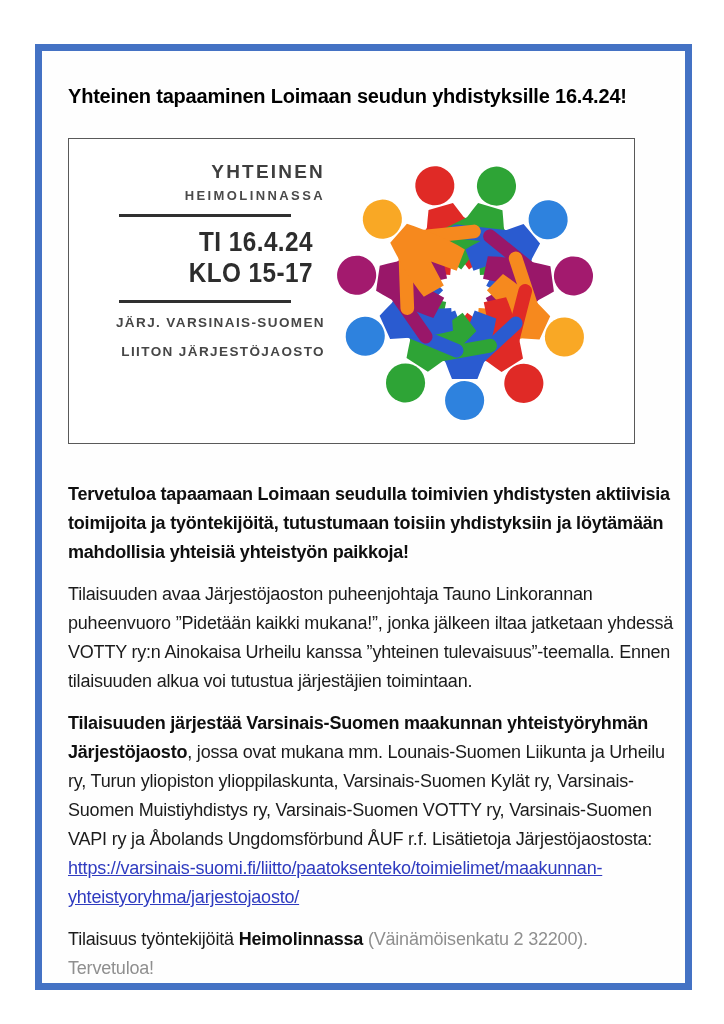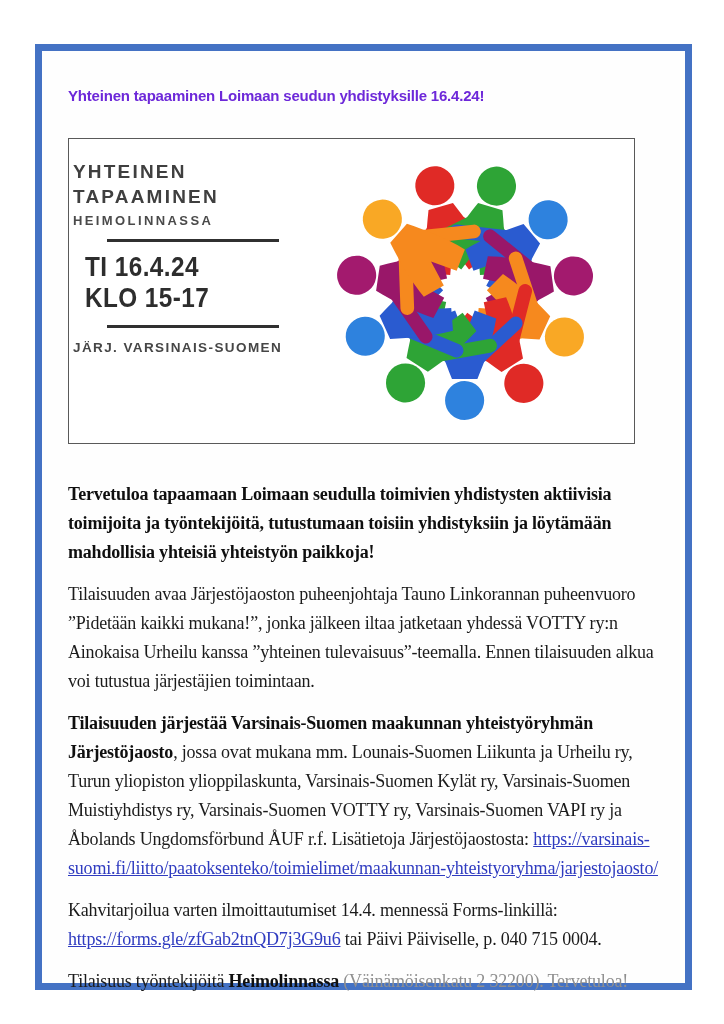--- a/index.html
+++ b/index.html
@@ -6,60 +6,60 @@
   .page{
     position:relative;width:724px;height:1024px;background:#ffffff;overflow:hidden;
     font-family:"Liberation Sans",sans-serif;
   }
   .frame{
     position:absolute;left:35px;top:44px;width:657px;height:946px;
     box-sizing:border-box;border:7px solid var(--frame-color,#4472C4);background:#fefefe;
   }
   .inner{padding:33px 26px 0 26px;}
   .doc-title{
-    font-size:15px;font-weight:700;color:#6d28d9;letter-spacing:-0.2px;
+    font-size:20px;font-weight:700;color:#000000;letter-spacing:-0.2px;
     margin:0 0 30px 0;line-height:24px;
   }
   .poster{
     position:relative;width:567px;height:306px;box-sizing:border-box;
     border:1px solid var(--poster-border,#595959);background:#ffffff;
   }
-  .poster-text{position:absolute;left:4px;top:20px;width:240px;text-align:left;color:#3f3f3f;}
+  .poster-text{position:absolute;left:16px;top:20px;width:240px;text-align:right;color:#3f3f3f;}
   .p-title{font-size:19px;font-weight:600;letter-spacing:2.2px;line-height:25px;}
   .p-sub{font-size:13px;font-weight:600;letter-spacing:2.4px;color:#4a4a4a;margin-top:4px;}
   .p-div{width:172px;height:3px;background:#303030;margin:11px auto 10px auto;}
   .p-date{font-size:27px;font-weight:600;color:#2d2d2d;line-height:31px;letter-spacing:0.5px;transform:scaleX(0.9);}
   .p-org{font-size:13.5px;font-weight:600;letter-spacing:1.4px;color:#464646;line-height:20px;margin-top:9px;}
   .logo-wrap{position:absolute;left:264px;top:20px;width:264px;height:264px;}
   .content{width:606px;font-size:18px;line-height:29px;color:#1b1b1b;letter-spacing:-0.2px;}
-  .content p{margin:0 0 13px 0;overflow-wrap:break-word;font-family:Liberation Serif, serif;}
+  .content p{margin:0 0 13px 0;overflow-wrap:break-word;}
   .content p.first{margin-top:36px;}
   .content b{font-weight:700;color:#0f0f0f;}
   a.doclink{color:var(--link-color,#2F3BC0);text-decoration:underline;cursor:pointer;}
   .graytext{color:var(--gray-text,#8F8F8F);}
 </style>
 </head>
 <body>
 
 <div class="page" style="--frame-color: #4472C4; --link-color: #2F3BC0; --poster-border: #595959; --gray-text: #8F8F8F;">
   <div class="frame">
     <div class="inner">
 
       <h1 class="doc-title">Yhteinen tapaaminen Loimaan seudun yhdistyksille 16.4.24!</h1>
 
       <div class="poster">
         <div class="poster-text">
           <div class="p-title">YHTEINEN</div>
-          <div class="p-title">TAPAAMINEN</div>
           <div class="p-sub">HEIMOLINNASSA</div>
           <div class="p-div"></div>
           <div class="p-date">TI 16.4.24</div>
           <div class="p-date">KLO 15-17</div>
           <div class="p-div"></div>
           <div class="p-org">JÄRJ. VARSINAIS-SUOMEN</div>
+          <div class="p-org">LIITON JÄRJESTÖJAOSTO</div>
         </div>
         <div class="logo-wrap">
           <svg width="264" height="264" viewBox="-135 -135 270 270">
             <g id="figs">
                 <g transform="rotate(-16)">
                   <path d="M 6 -76 L 52 -33" stroke="#E02A26" stroke-width="14" stroke-linecap="round" fill="none"></path>
                   <path d="M -6 -76 L -52 -33" stroke="#E02A26" stroke-width="14" stroke-linecap="round" fill="none"></path>
                   <path d="M -13 -90 C -21 -70 -28 -52 -32 -28 L -10 -20 L 0 -46 L 10 -20 L 32 -28 C 28 -52 21 -70 13 -90 Z" fill="#E02A26"></path>
                   <circle cx="0" cy="-112" r="20" fill="#E02A26"></circle>
                 </g>
@@ -128,20 +128,19 @@
         </div>
       </div>
 
       <div class="content">
         <p class="first"><b>Tervetuloa tapaamaan Loimaan seudulla toimivien yhdistysten aktiivisia toimijoita ja työntekijöitä, tutustumaan toisiin yhdistyksiin ja löytämään mahdollisia yhteisiä yhteistyön paikkoja!</b></p>
 
         <p>Tilaisuuden avaa Järjestöjaoston puheenjohtaja Tauno Linkorannan puheenvuoro ”Pidetään kaikki mukana!”, jonka jälkeen iltaa jatketaan yhdessä VOTTY ry:n Ainokaisa Urheilu kanssa ”yhteinen tulevaisuus”-teemalla. Ennen tilaisuuden alkua voi tutustua järjestäjien toimintaan.</p>
 
         <p><b>Tilaisuuden järjestää Varsinais-Suomen maakunnan yhteistyöryhmän Järjestöjaosto</b><span>, jossa ovat mukana mm. Lounais-Suomen Liikunta ja Urheilu ry, Turun yliopiston ylioppilaskunta, Varsinais-Suomen Kylät ry, Varsinais-Suomen Muistiyhdistys ry, Varsinais-Suomen VOTTY ry, Varsinais-Suomen VAPI ry ja Åbolands Ungdomsförbund ÅUF r.f. Lisätietoja Järjestöjaostosta: </span><a class="doclink">https://varsinais-suomi.fi/liitto/paatoksenteko/toimielimet/maakunnan-yhteistyoryhma/jarjestojaosto/</a></p>
 
-        <p><span>Kahvitarjoilua varten ilmoittautumiset 14.4. mennessä Forms-linkillä:</span><br><a class="doclink">https://forms.gle/zfGab2tnQD7j3G9u6</a><span> tai Päivi Päiviselle, p. 040 715 0004.</span></p>
 
         <p><span>Tilaisuus työntekijöitä </span><b>Heimolinnassa</b><span class="graytext"> (Väinämöisenkatu 2 32200). Tervetuloa!</span></p>
       </div>
 
     </div>
   </div>
 </div>
 
 </body></html>

